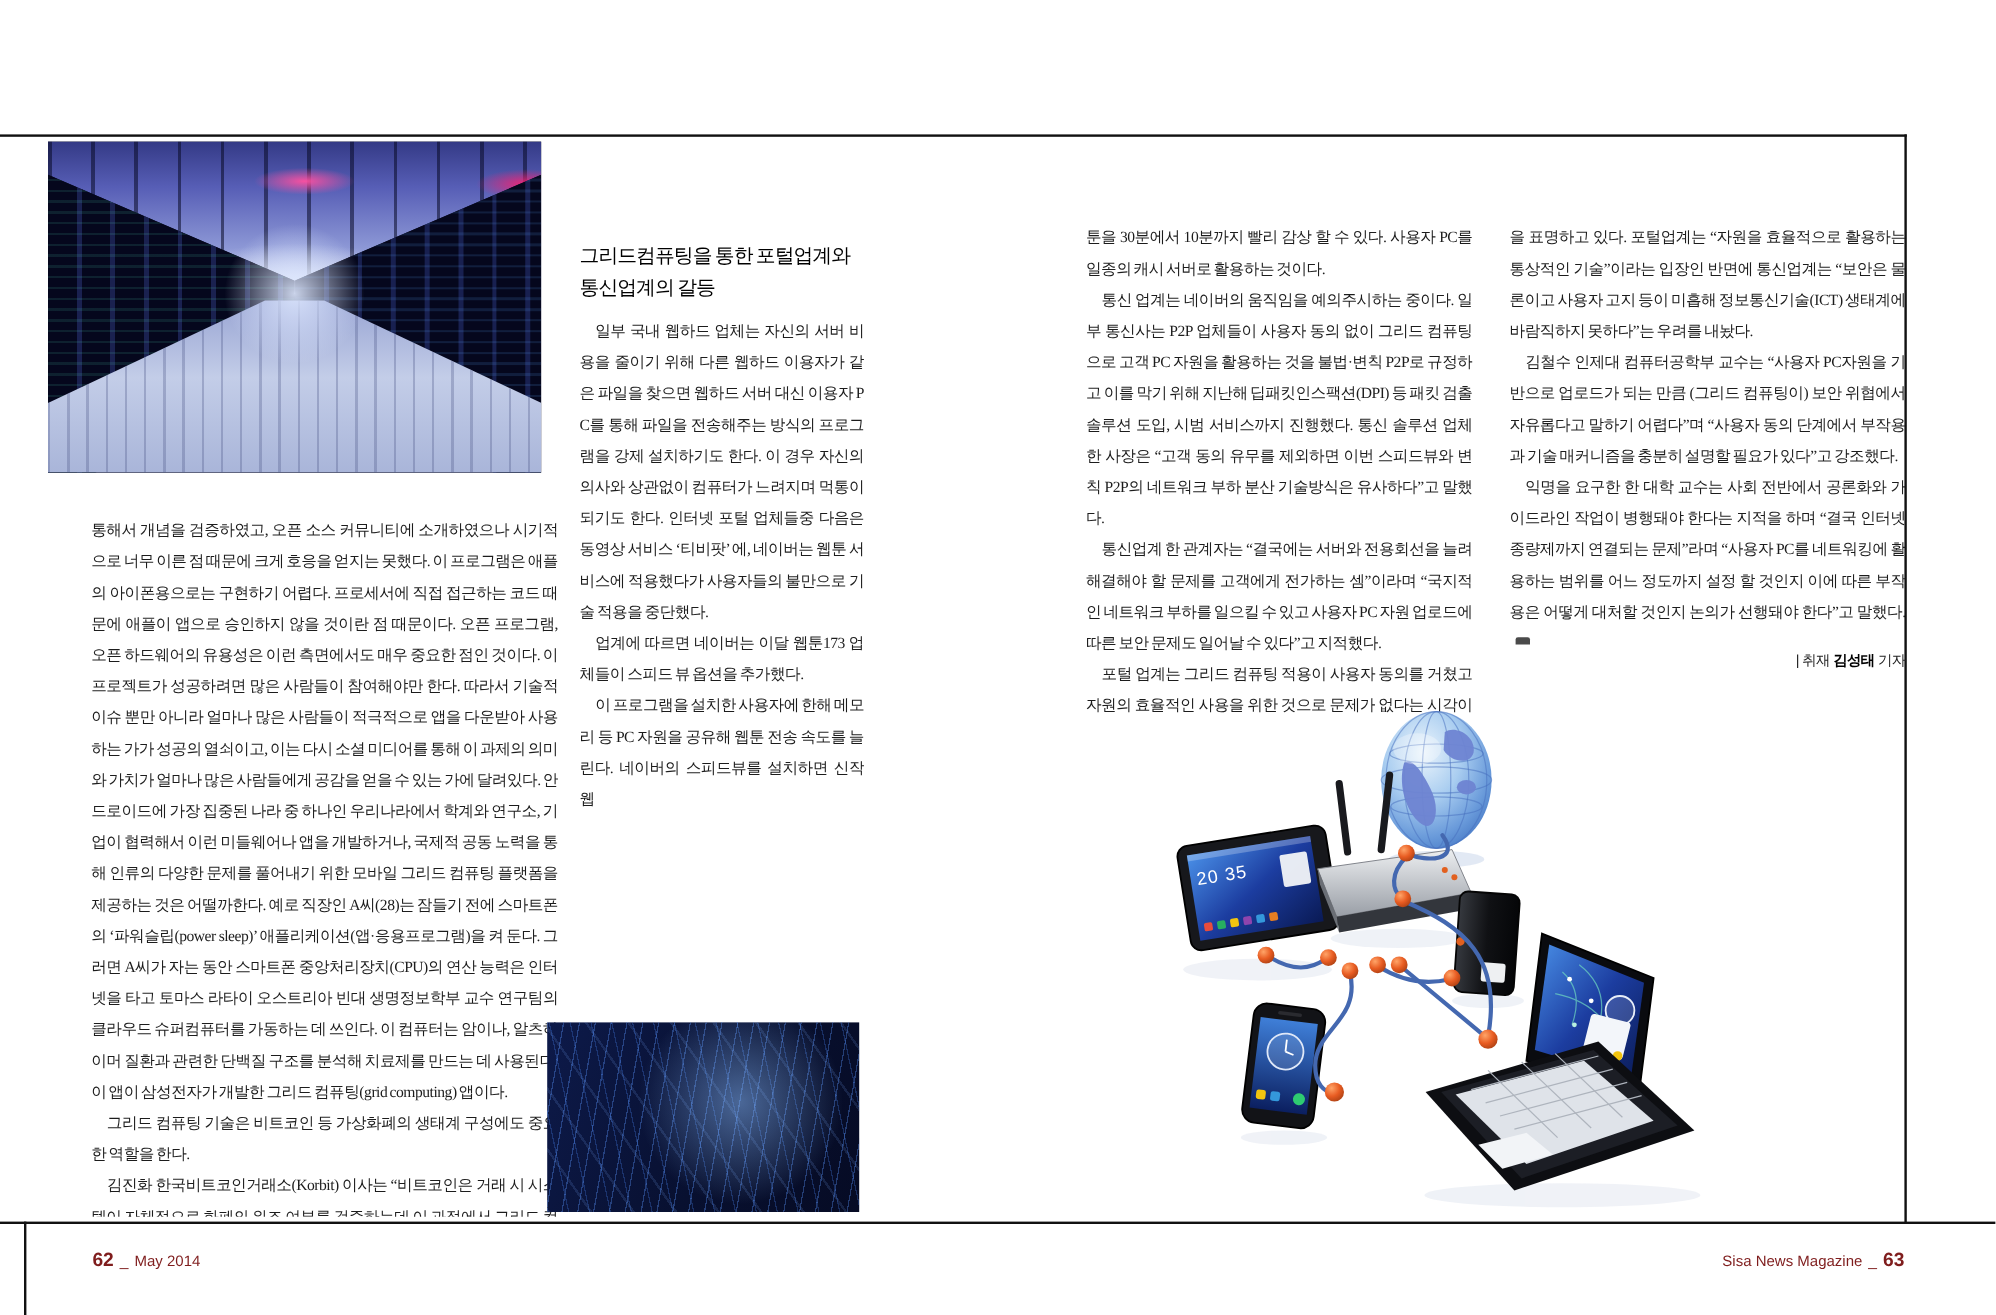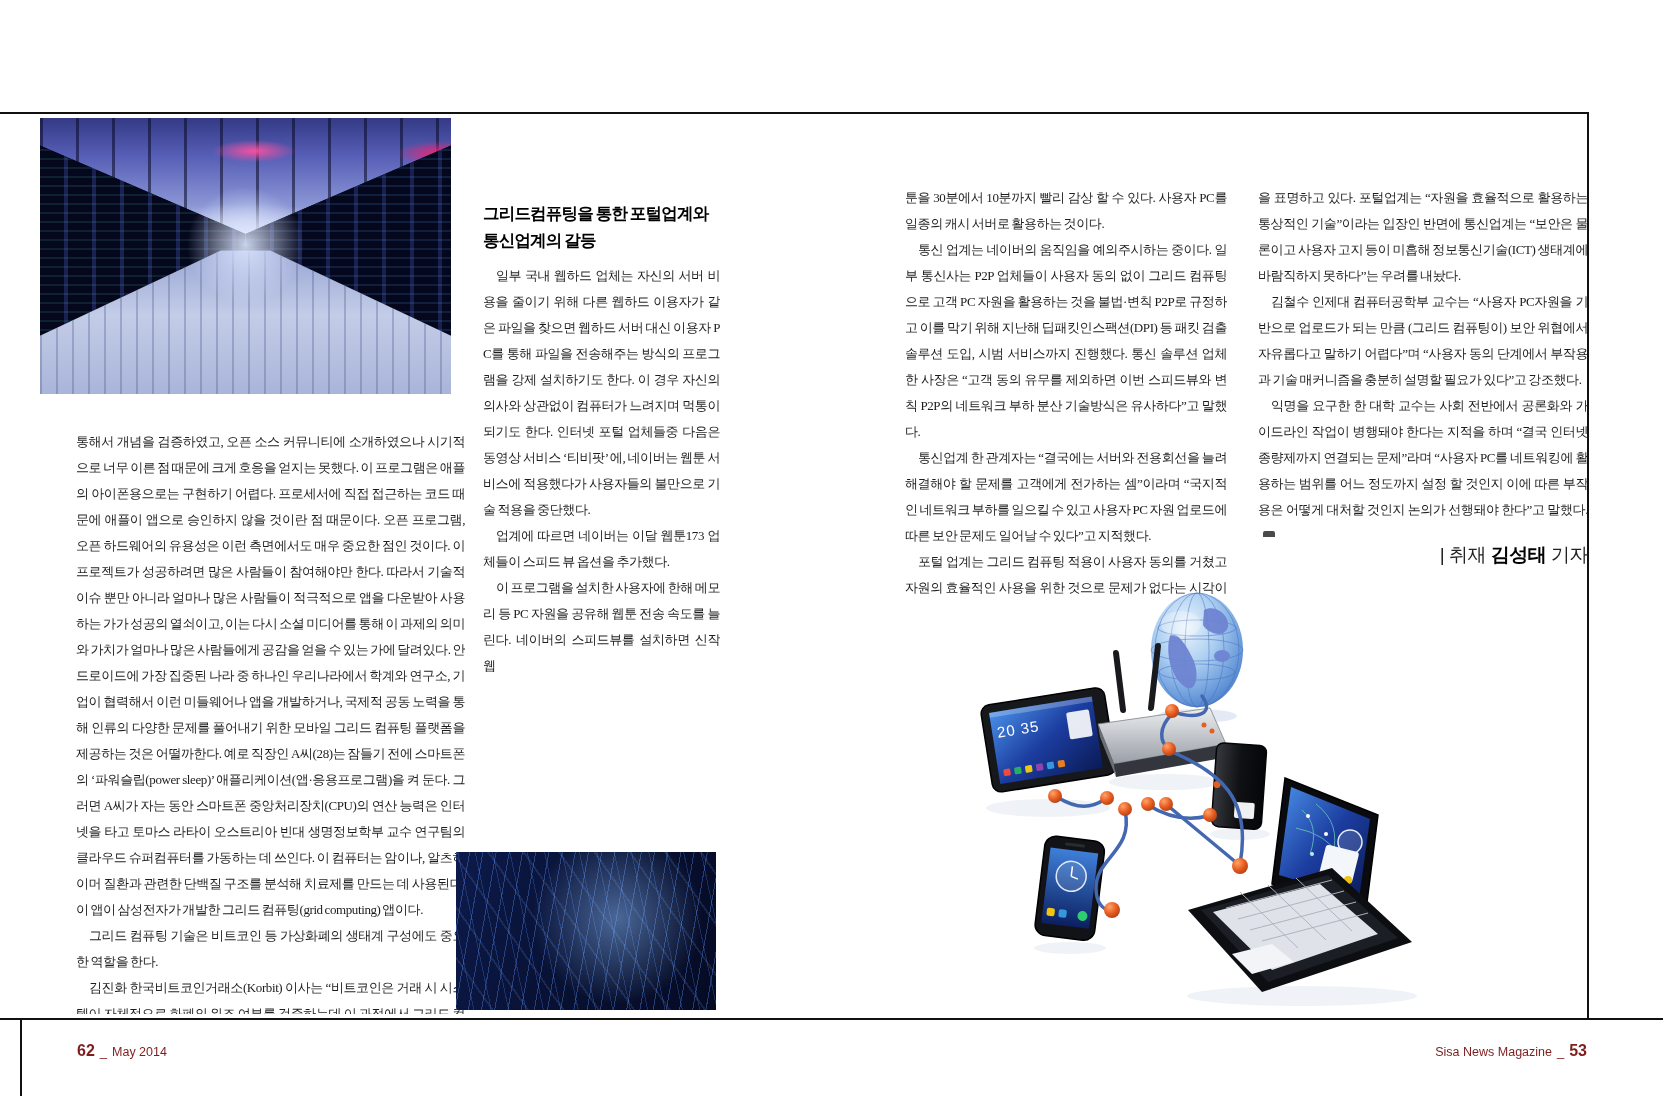--- a/index.html
+++ b/index.html
@@ -45,37 +45,37 @@
   
   .col{position:absolute;text-align:justify;word-break:break-all;overflow:hidden;
     font-size:13px;line-height:26px;letter-spacing:-0.4px;word-spacing:-1px;color:#1c1c1c;}
   .col p{margin:0;text-indent:1em;}
   .col p.cont{text-indent:0;}
   .col-1{left:76px;top:429px;width:389px;height:585px;}
   .col-2{left:483px;top:185px;width:237px;height:663px;}
   .col-3{left:905px;top:185px;width:322px;height:420px;}
   .col-4{left:1258px;top:185px;width:330px;height:352px;}
   .col2-heading{font-family:"Liberation Sans",sans-serif;font-size:16.5px;line-height:27px;
-    font-weight:700;letter-spacing:-0.8px;color:#000;margin:15px 0 9px 0;text-align:left;text-indent:0;}
+    font-weight:400;letter-spacing:-0.8px;color:#000;margin:15px 0 9px 0;text-align:left;text-indent:0;}
   .endmark{display:inline-block;width:12px;height:12px;background:#4a4a4a;color:#fff;
     font-family:"Liberation Sans",sans-serif;font-size:9px;line-height:12px;font-weight:700;
     text-align:center;border-radius:2px;margin-left:5px;}
 
   
   .circuit{position:absolute;left:456px;top:852px;width:260px;height:158px;overflow:hidden;
     background:
       radial-gradient(circle at 62% 42%, rgba(140,190,255,.5) 0, rgba(140,190,255,0) 46%),
       repeating-linear-gradient(100deg, rgba(90,150,255,.35) 0 1px, transparent 1px 13px),
       repeating-linear-gradient(78deg, rgba(70,130,240,.28) 0 1px, transparent 1px 17px),
       repeating-linear-gradient(55deg, rgba(120,170,255,.15) 0 2px, transparent 2px 29px),
       linear-gradient(115deg,#0d1a4a 0%,#081030 55%,#060b24 100%);}
 
   
   .byline{position:absolute;left:1258px;top:542px;width:330px;text-align:right;
-    font-family:"Liberation Sans",sans-serif;font-size:19px;color:#222;letter-spacing:-0.5px;}
+    font-family:"Liberation Sans",sans-serif;font-size:12px;color:#222;letter-spacing:-0.5px;}
   .byline b{font-weight:700;color:#000;}
   .footer{position:absolute;top:1042px;font-family:"Liberation Sans",sans-serif;color:#7f1d1d;}
   .footer .pnum{font-size:16px;font-weight:700;}
   .footer .psep{font-size:13px;margin:0 5px;}
   .footer .ptext{font-size:12.5px;}
   .footer-left{left:77px;}
   .footer-right{right:76px;text-align:right;}
 
   
   .illus{position:absolute;left:920px;top:558px;width:672px;height:452px;}
@@ -288,14 +288,14 @@
     <circle cx="290" cy="257" r="7" fill="url(#gBall)"></circle>
     <circle cx="320" cy="308" r="8" fill="url(#gBall)"></circle>
     <circle cx="192" cy="352" r="8" fill="url(#gBall)"></circle>
   </g>
 </svg>
 
 <div class="footer footer-left">
   <span class="pnum">62</span><span class="psep">_</span><span class="ptext">May 2014</span>
 </div>
 <div class="footer footer-right">
-  <span class="ptext">Sisa News Magazine</span><span class="psep">_</span><span class="pnum">53</span>
+  <span class="ptext">Sisa News Magazine</span><span class="psep">_</span><span class="pnum">63</span>
 </div>
 
 </body></html>

